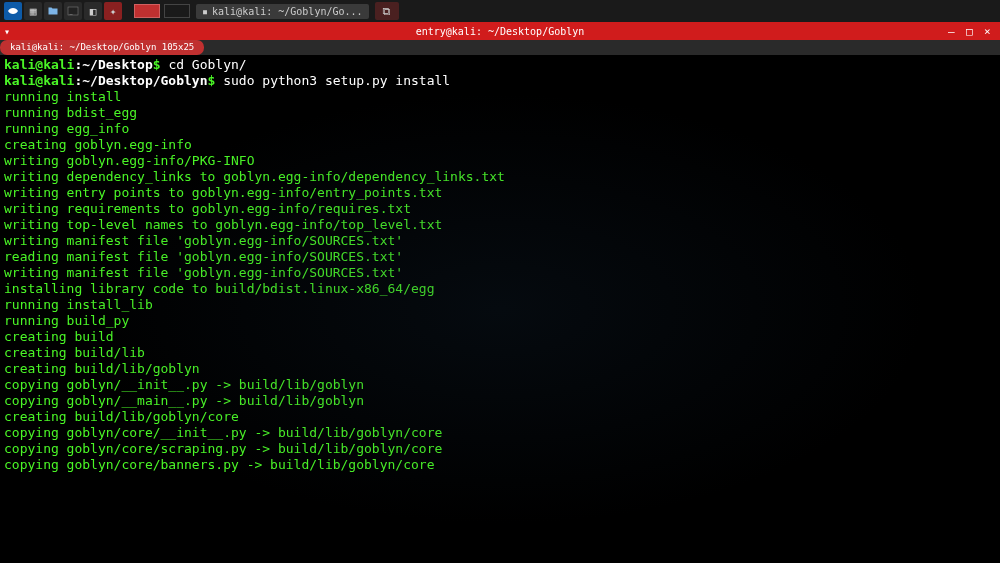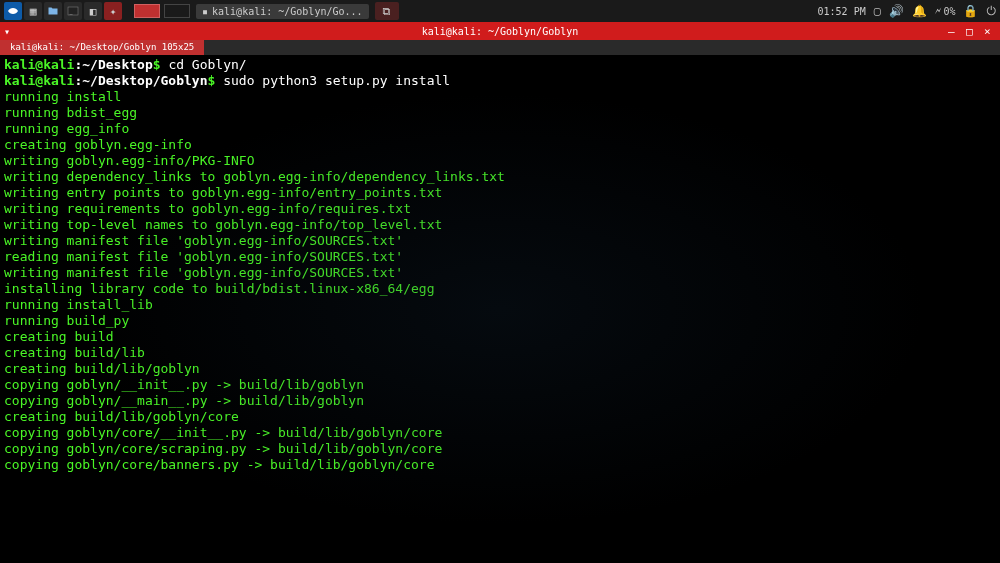--- a/index.html
+++ b/index.html
@@ -79,20 +79,21 @@
   background: #2a2a2a;
   font-size: 9px;
 }
 .tab {
   display: inline-block;
   background: #c03030;
   color: #fff;
   padding: 1px 10px;
   height: 15px;
   line-height: 13px;
+  border-radius: 7px;
 }
 
 
 .term {
   background: #000;
   color: #4af626;
   font-size: 13px;
   line-height: 16px;
   padding: 2px 4px;
   font-family: "DejaVu Sans Mono", "Courier New", monospace;
@@ -144,37 +145,25 @@
     <div class="tb-workspace">
       <div class="ws active"></div>
       <div class="ws"></div>
     </div>
     <div class="tb-app sel">
       <span>▪</span>
       <span>kali@kali: ~/Goblyn/Go...</span>
     </div>
     <div class="tb-icon" style="width:24px;background:#4a2020;margin-left:4px;">⧉</div>
   </div>
-  <div class="taskbar-right">
-    <span>01:52 PM</span>
-    <span class="stat-icon">▢</span>
-    <span class="stat-icon">🔊</span>
-    <span class="stat-icon">🔔</span>
-    <span class="battery">
-      <span>🗲</span>
-      <span>0%</span>
-    </span>
-    <span class="stat-icon">🔒</span>
-    <span class="stat-icon">⏻</span>
-  </div>
 </div>
 
 <div class="titlebar tbar1">
   <span class="left-ico">▾</span>
-  <span>kali@kali: ~/Goblyn/Goblyn</span>
+  <span>entry@kali: ~/Desktop/Goblyn</span>
   <div class="controls">
     <span class="ctrl">–</span>
     <span class="ctrl">□</span>
     <span class="ctrl">×</span>
   </div>
 </div>
 
 <div class="tabbar">
   <span class="tab">kali@kali: ~/Desktop/Goblyn 105x25</span>
 </div>

